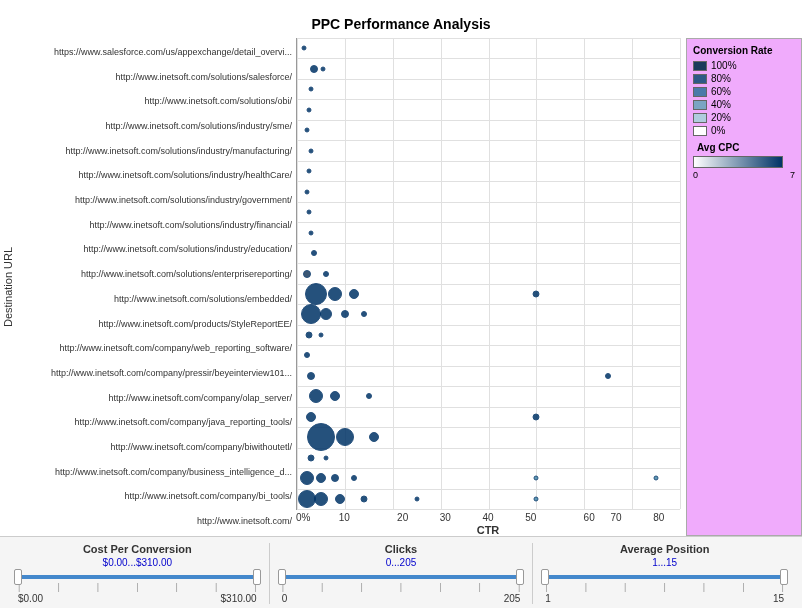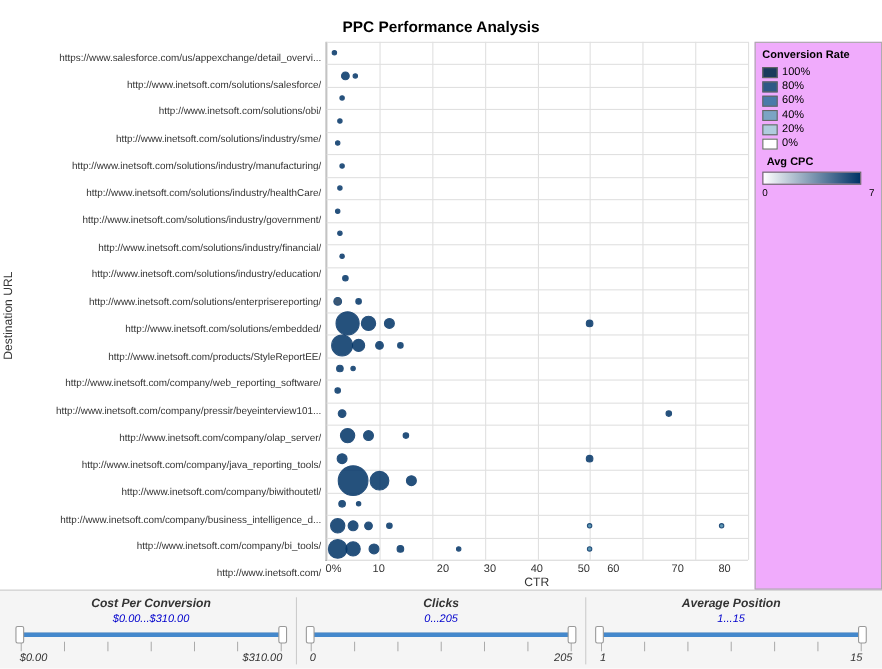--- a/index.html
+++ b/index.html
@@ -39,21 +39,21 @@
     .legend-item { display: flex; align-items: center; margin-bottom: 2px; }
     .legend-box { width: 14px; height: 10px; margin-right: 4px; border: 1px solid #666; }
     
     .legend-cpc-title { font-size: 10px; font-weight: bold; margin: 6px 0 3px 4px; }
     
     .cpc-gradient { width: 90px; height: 12px; background: linear-gradient(to right, #ffffff, #003366); border: 1px solid #666; margin-bottom: 2px; }
     .cpc-labels { display: flex; justify-content: space-between; font-size: 9px; }
     
     .bottom-sliders { display: flex; border-top: 1px solid #ccc; padding: 6px 10px 4px 10px; background: #f5f5f5; height: 72px; }
     
-    .slider-section { flex: 1; display: flex; flex-direction: column; align-items: center; padding: 0 8px; font-style: italic; }
+    .slider-section { flex: 1; display: flex; flex-direction: column; align-items: center; padding: 0 8px; }
     
     .slider-title { font-size: 11px; font-weight: bold; color: #333; margin-bottom: 2px; text-align: center; }
     .slider-range { font-size: 10px; color: #0000cc; margin-bottom: 4px; text-align: center; }
     
     .slider-track-container { width: 100%; position: relative; height: 20px; display: flex; align-items: center; }
     
     .slider-track { width: 100%; height: 4px; background: #ccc; border-radius: 2px; position: relative; }
     .slider-fill { height: 100%; background: #4488cc; border-radius: 2px; }
     .slider-handle { position: absolute; width: 8px; height: 16px; background: #fff; border: 1px solid #999; border-radius: 2px; top: 50%; transform: translateY(-50%); cursor: pointer; }
     
@@ -191,25 +191,25 @@
                   <div class="bubble" style="left: 62.5%; top: 97.8261%; width: 5px; height: 5px; background: rgb(68, 136, 170); opacity: 0.85;"></div>
                 </div>
 
               <div style="display:flex; padding-left: 0; margin-top: 2px; font-size:10px; color:#333;" id="x-axis-labels">
               <span style="flex: 1 1 0%; text-align: left;">0%</span>
                   <span style="flex: 1 1 0%; text-align: left;">10</span>
                   <span style="flex: 1 1 0%; text-align: center;">20</span>
                   <span style="flex: 1 1 0%; text-align: center;">30</span>
                   <span style="flex: 1 1 0%; text-align: center;">40</span>
                   <span style="flex: 1 1 0%; text-align: center;">50</span>
-                  <span style="flex: 1 1 0%; text-align: left;">60</span>
+                  <span style="flex: 1 1 0%; text-align: right;">60</span>
                   <span style="flex: 1 1 0%; text-align: center;">70</span>
                   <span style="flex: 1 1 0%; text-align: center;">80</span>
                 </div>
-              <div class="x-axis-title" style="margin-top:1px; font-size:11px; font-weight:normal; text-align:center;">CTR</div>
+              <div class="x-axis-title" style="margin-top:1px; font-size:11px; font-weight:bold; text-align:center;">CTR</div>
             </div>
 
             <div class="legend-area" style="position:relative; right:auto; top:auto; margin-left:6px;">
               <div class="legend-title">Conversion Rate</div>
               <div id="legend-items-container">
                   <div class="legend-item">
                     <div class="legend-box" style="background: rgb(26, 58, 92);"></div>
                     <span>100%</span>
                   </div>
                   <div class="legend-item">

